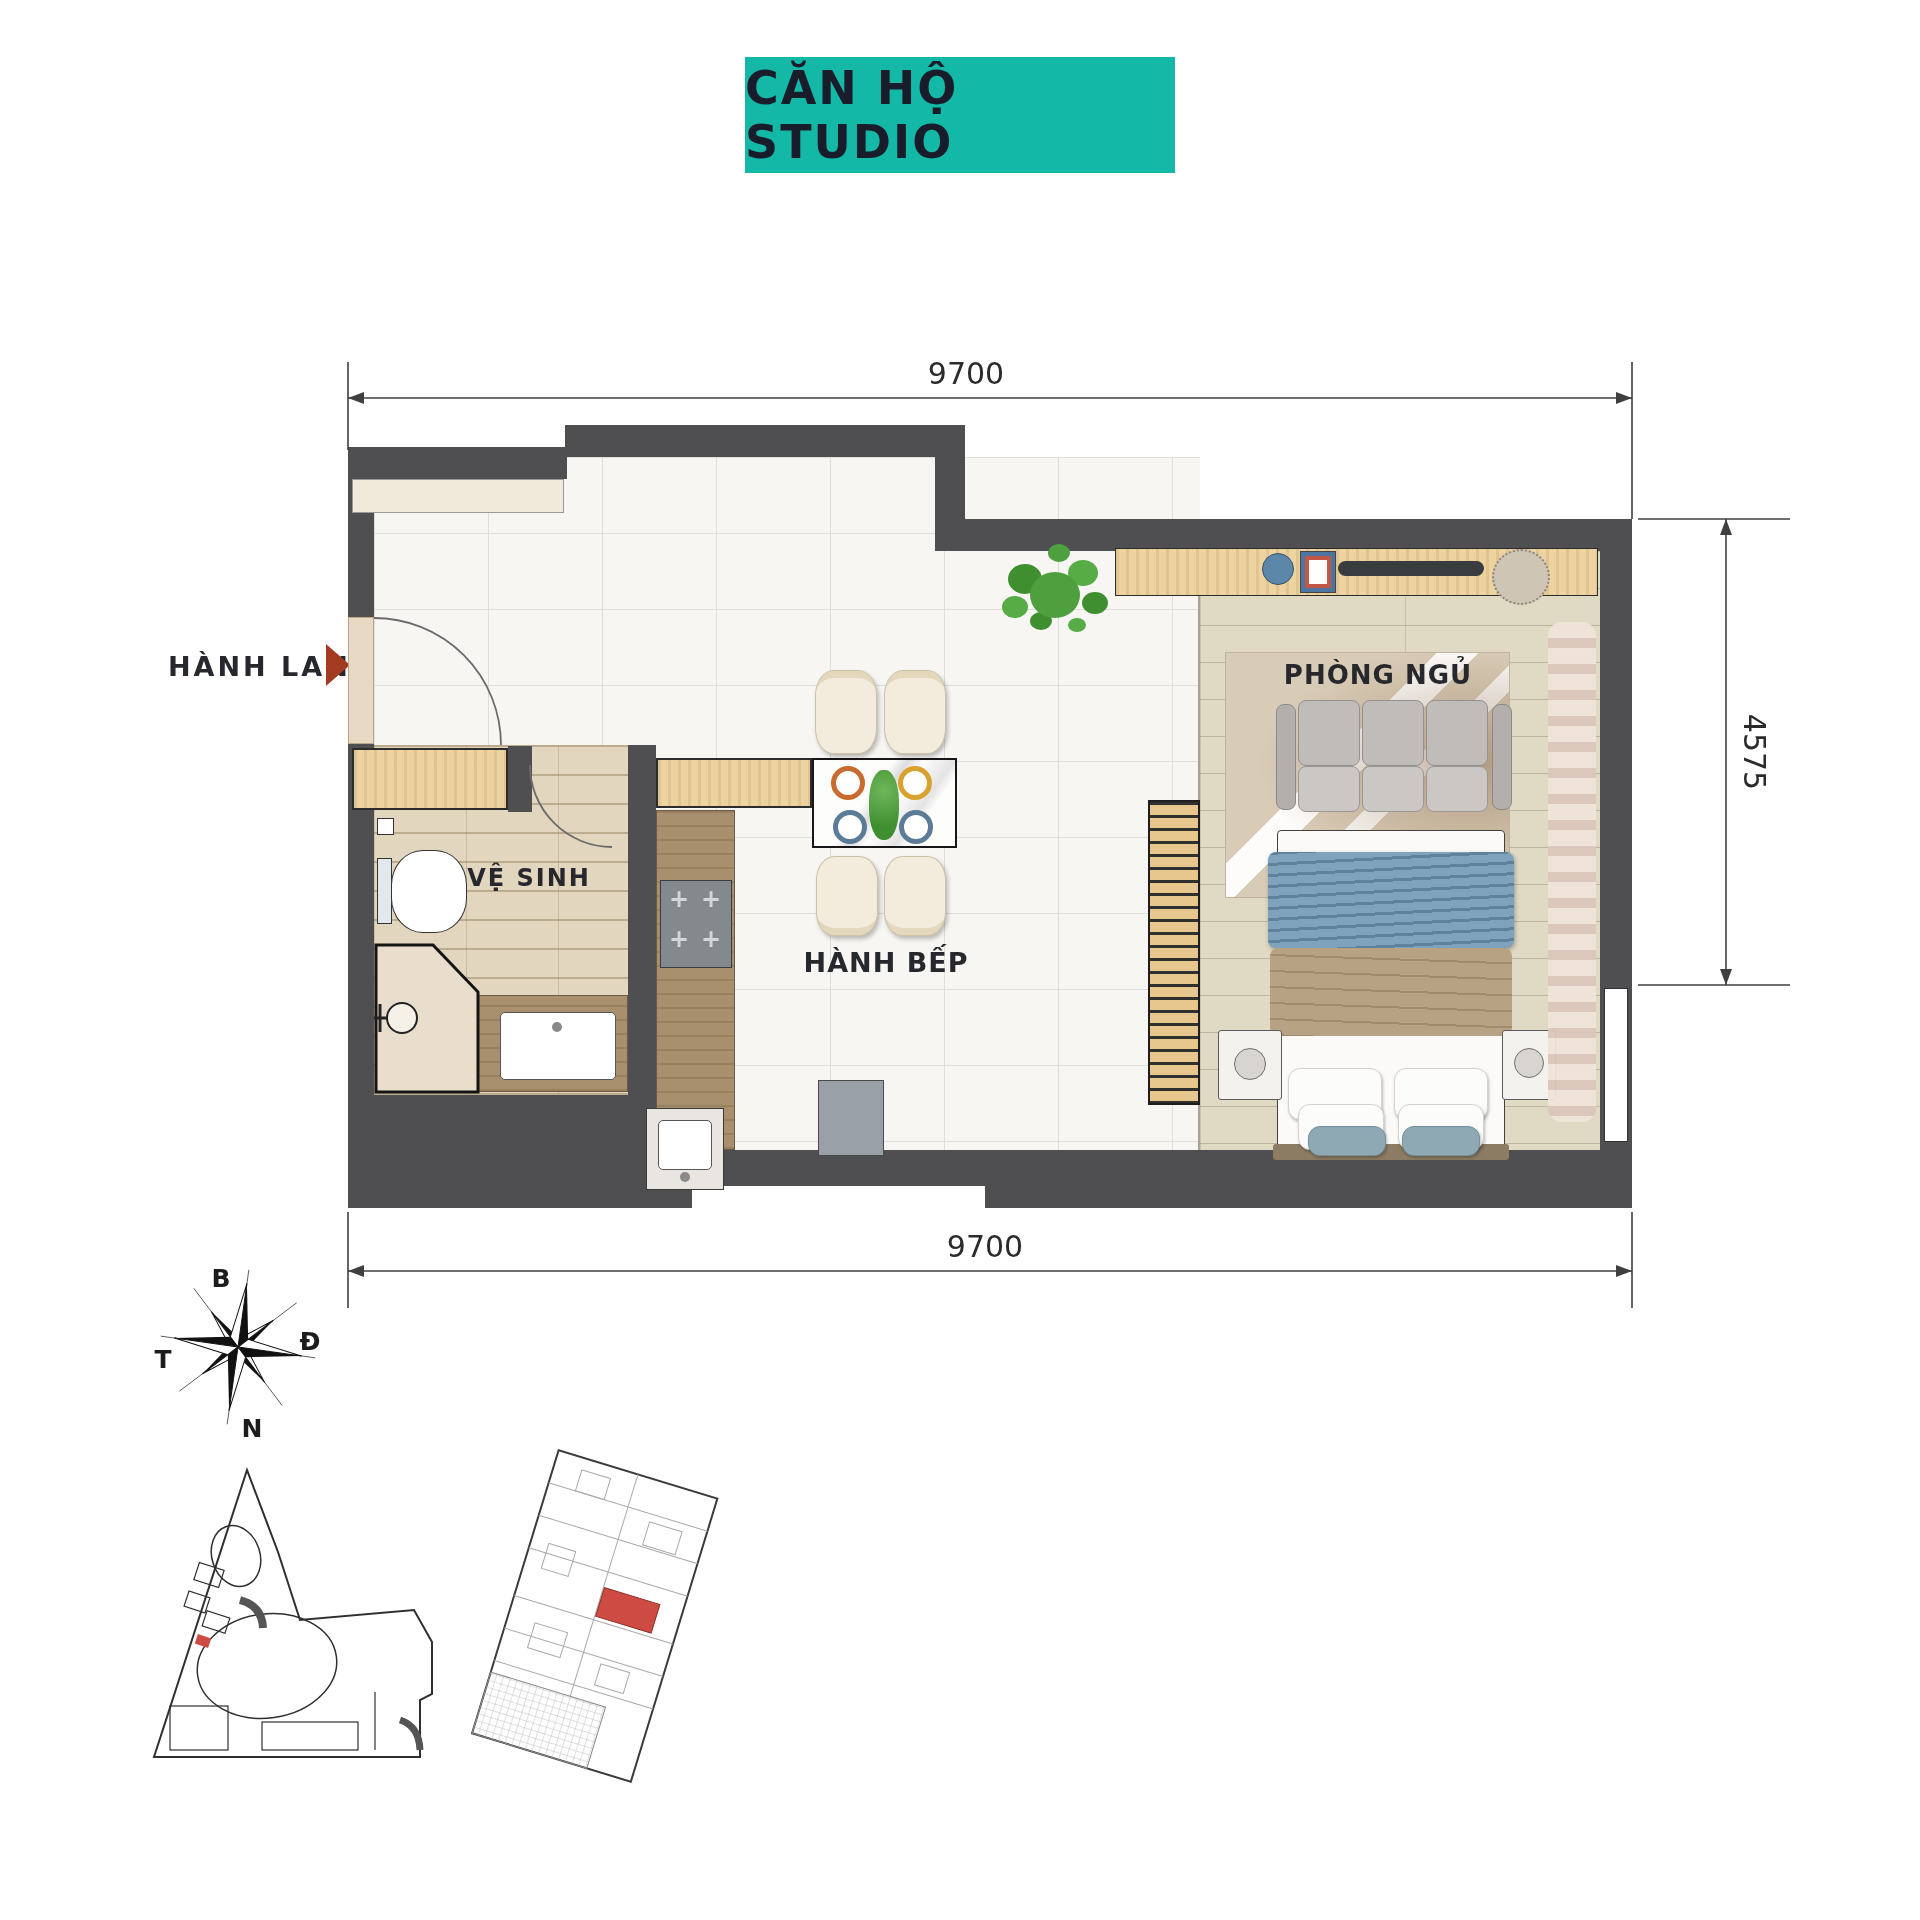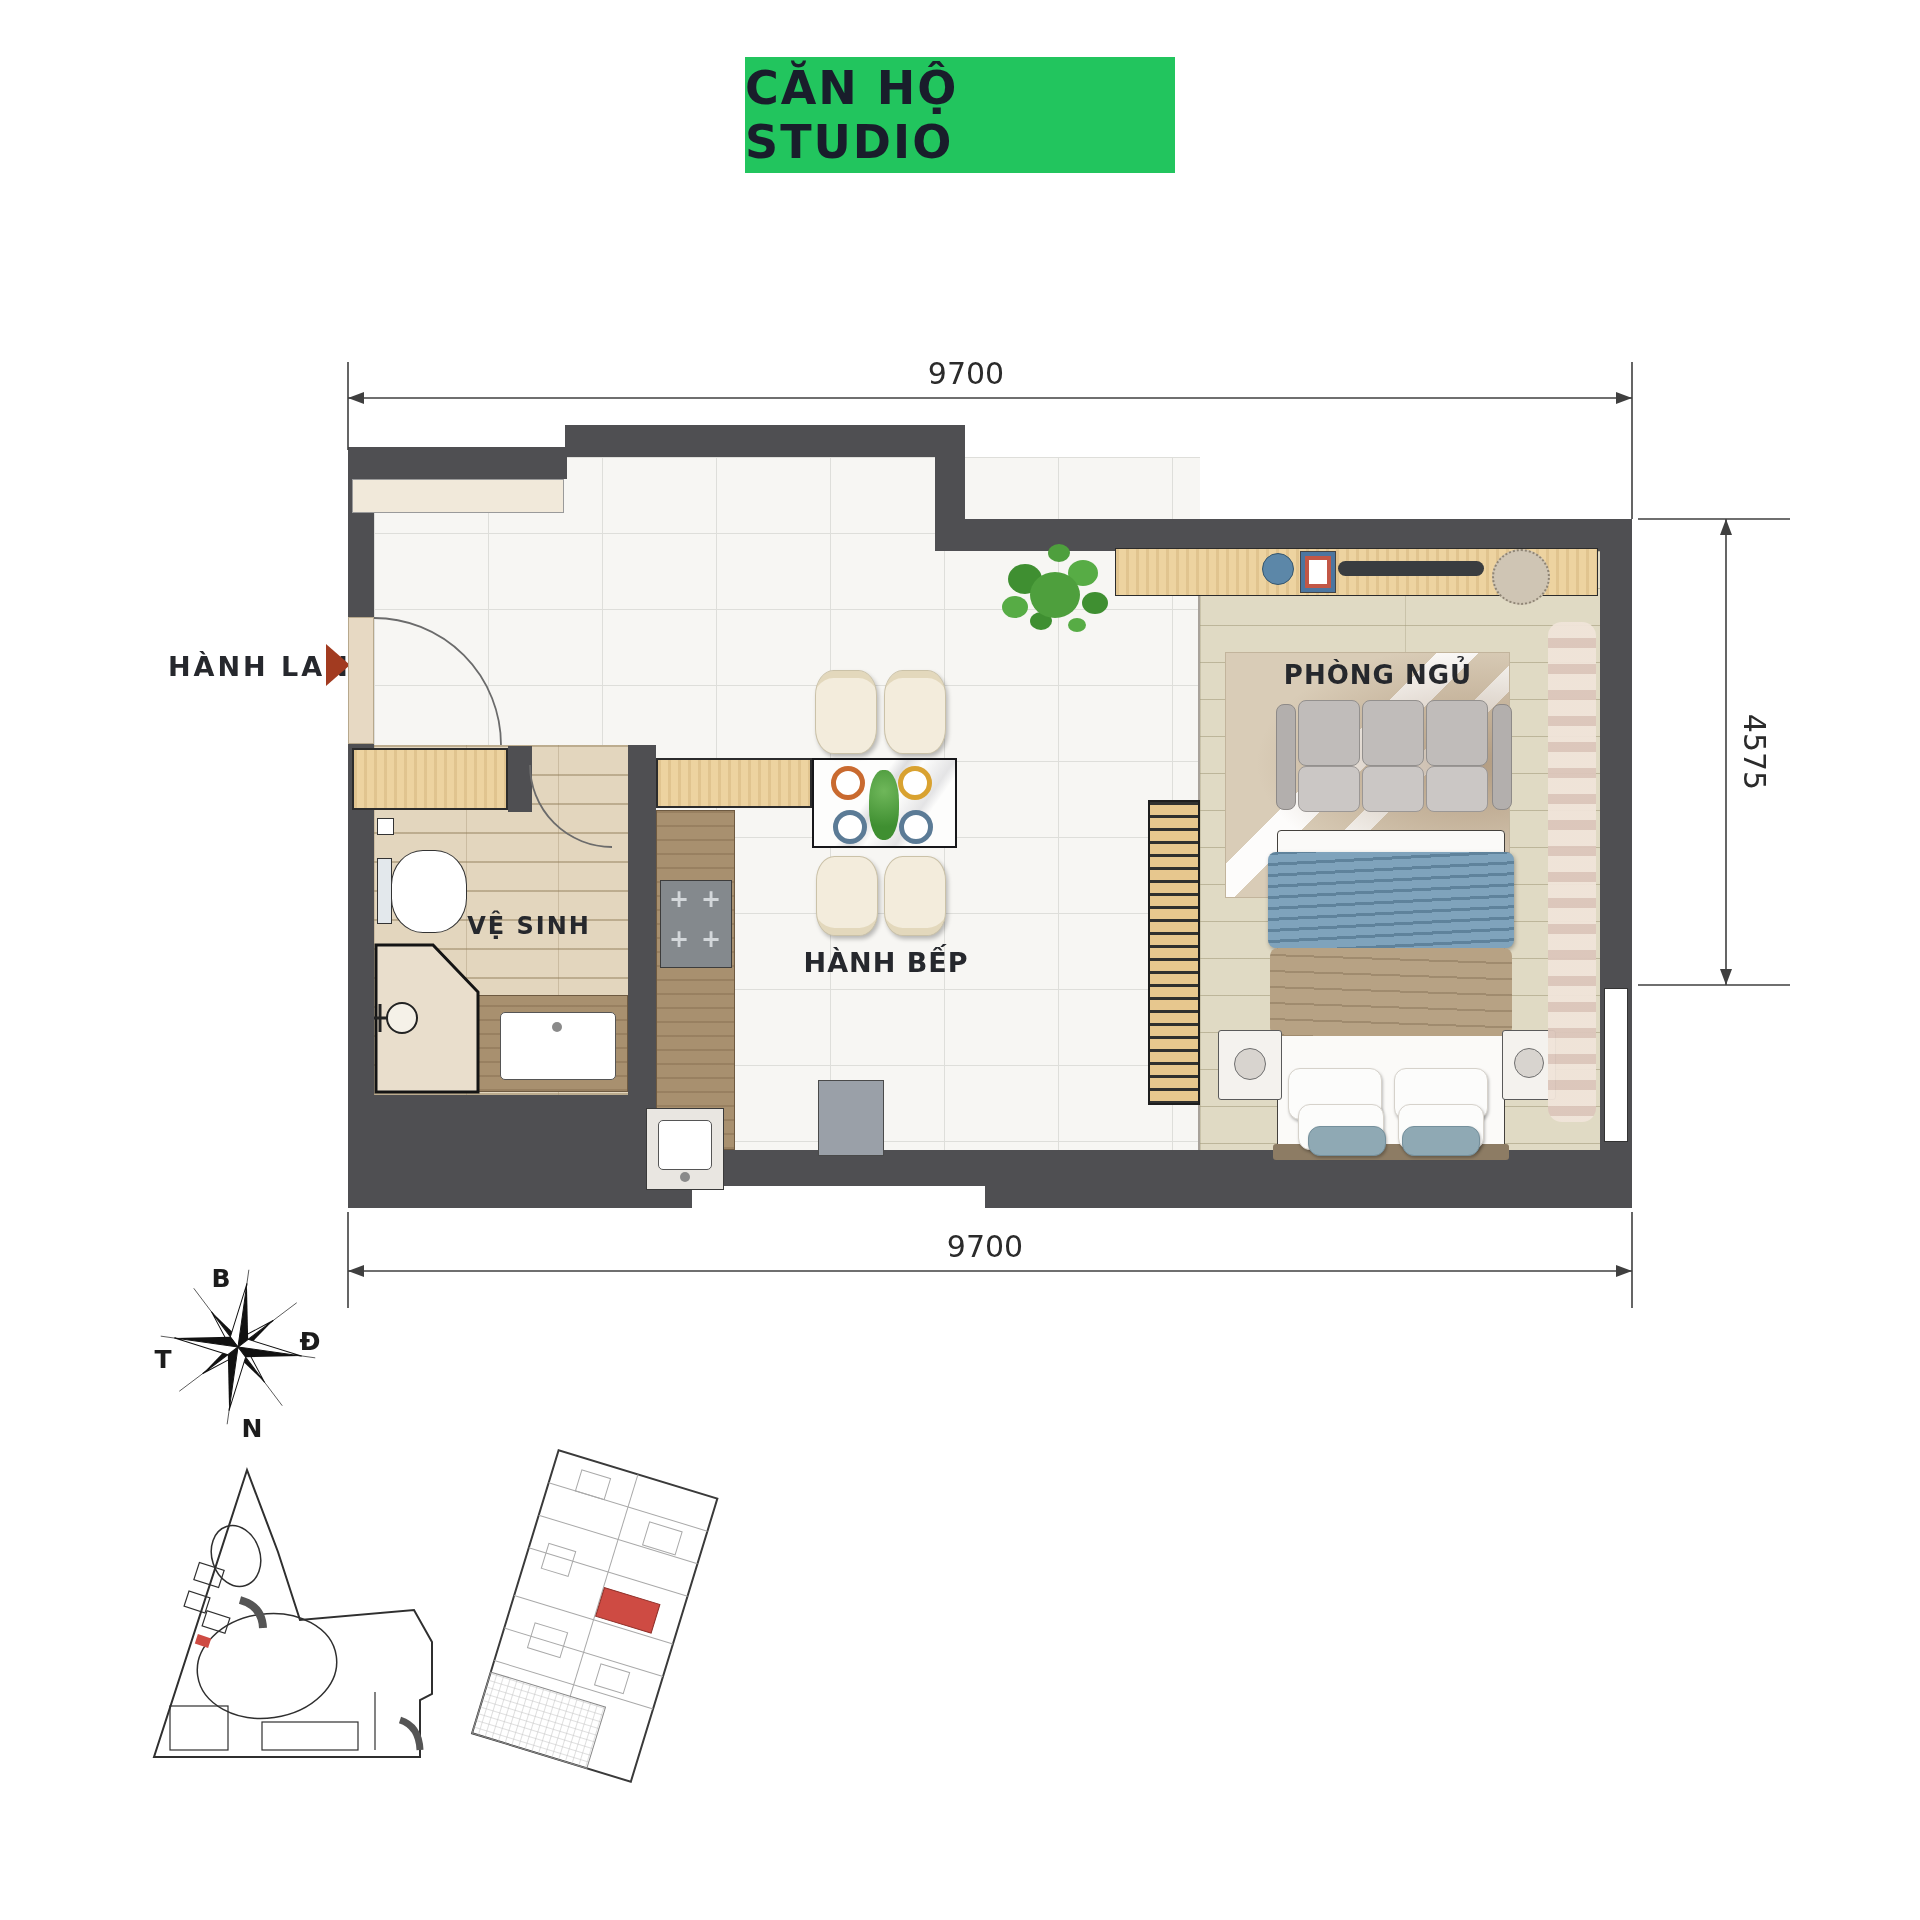--- a/index.html
+++ b/index.html
@@ -2,21 +2,21 @@
 <html><head>
 <meta charset="utf-8">
 <style>
   * { margin:0; padding:0; box-sizing:border-box; }
   html,body { width:1920px; height:1920px; background:#fff;
     font-family:"DejaVu Sans","Liberation Sans",sans-serif; }
   .canvas { position:relative; width:1920px; height:1920px; background:#fff; overflow:hidden; }
   .abs { position:absolute; }
 
   
-  .banner { left:745px; top:57px; width:430px; height:116px; background:#22c55e;
+  .banner { left:745px; top:57px; width:430px; height:116px; background:#14b8a6;
     display:flex; align-items:center; justify-content:center;
     font-size:46px; font-weight:bold; letter-spacing:2px; color:#191D2B; }
   .areas { left:1482px; top:72px; color:#17181C; font-size:45px; font-weight:bold; line-height:79px; white-space:nowrap; }
 
   
   .wall { background:#4F4F52; position:absolute; }
   .floor-marble { background:#F7F6F3;
     background-image: linear-gradient(#DEDEDA 1.5px, transparent 1.5px),
                       linear-gradient(90deg,#DEDEDA 1.5px, transparent 1.5px);
     background-size:114px 76px; }
@@ -190,21 +190,21 @@
   <div class="pillow z40" style="left:1398px;top:1104px;width:86px;height:46px;"></div>
   <div class="pillow blue z40" style="left:1308px;top:1126px;width:78px;height:30px;"></div>
   <div class="pillow blue z40" style="left:1402px;top:1126px;width:78px;height:30px;"></div>
   <div class="abs z30" style="left:1273px;top:1144px;width:236px;height:16px;background:#8D7C64;border-radius:3px;"></div>
   <div class="nightstand z30" style="left:1218px;top:1030px;width:64px;height:70px;"></div>
   <div class="lamp z30" style="left:1234px;top:1048px;width:32px;height:32px;"></div>
   <div class="nightstand z30" style="left:1502px;top:1030px;width:54px;height:70px;"></div>
   <div class="lamp z30" style="left:1514px;top:1048px;width:30px;height:30px;"></div>
   <div class="curtain z30" style="left:1548px;top:622px;width:48px;height:500px;"></div>
 
-  <div class="room-label z40" style="left:529px;top:926px;font-size:24px;letter-spacing:2px;">VỆ SINH</div>
+  <div class="room-label z40" style="left:529px;top:878px;font-size:24px;letter-spacing:2px;">VỆ SINH</div>
   <div class="room-label z40" style="left:886px;top:962px;font-size:27px;letter-spacing:1px;">HÀNH BẾP</div>
   <div class="room-label z40" style="left:1378px;top:675px;font-size:26px;letter-spacing:1px;">PHÒNG NGỦ</div>
 
 
   <svg class="overlay" width="1920" height="1920" viewBox="0 0 1920 1920">
 
     <g stroke="#6B6B6B" stroke-width="1.8" fill="none">
       <path d="M374,618 A127,127 0 0 1 501,745"></path>
       <path d="M530,765 A82,82 0 0 0 612,847"></path>
     </g>

